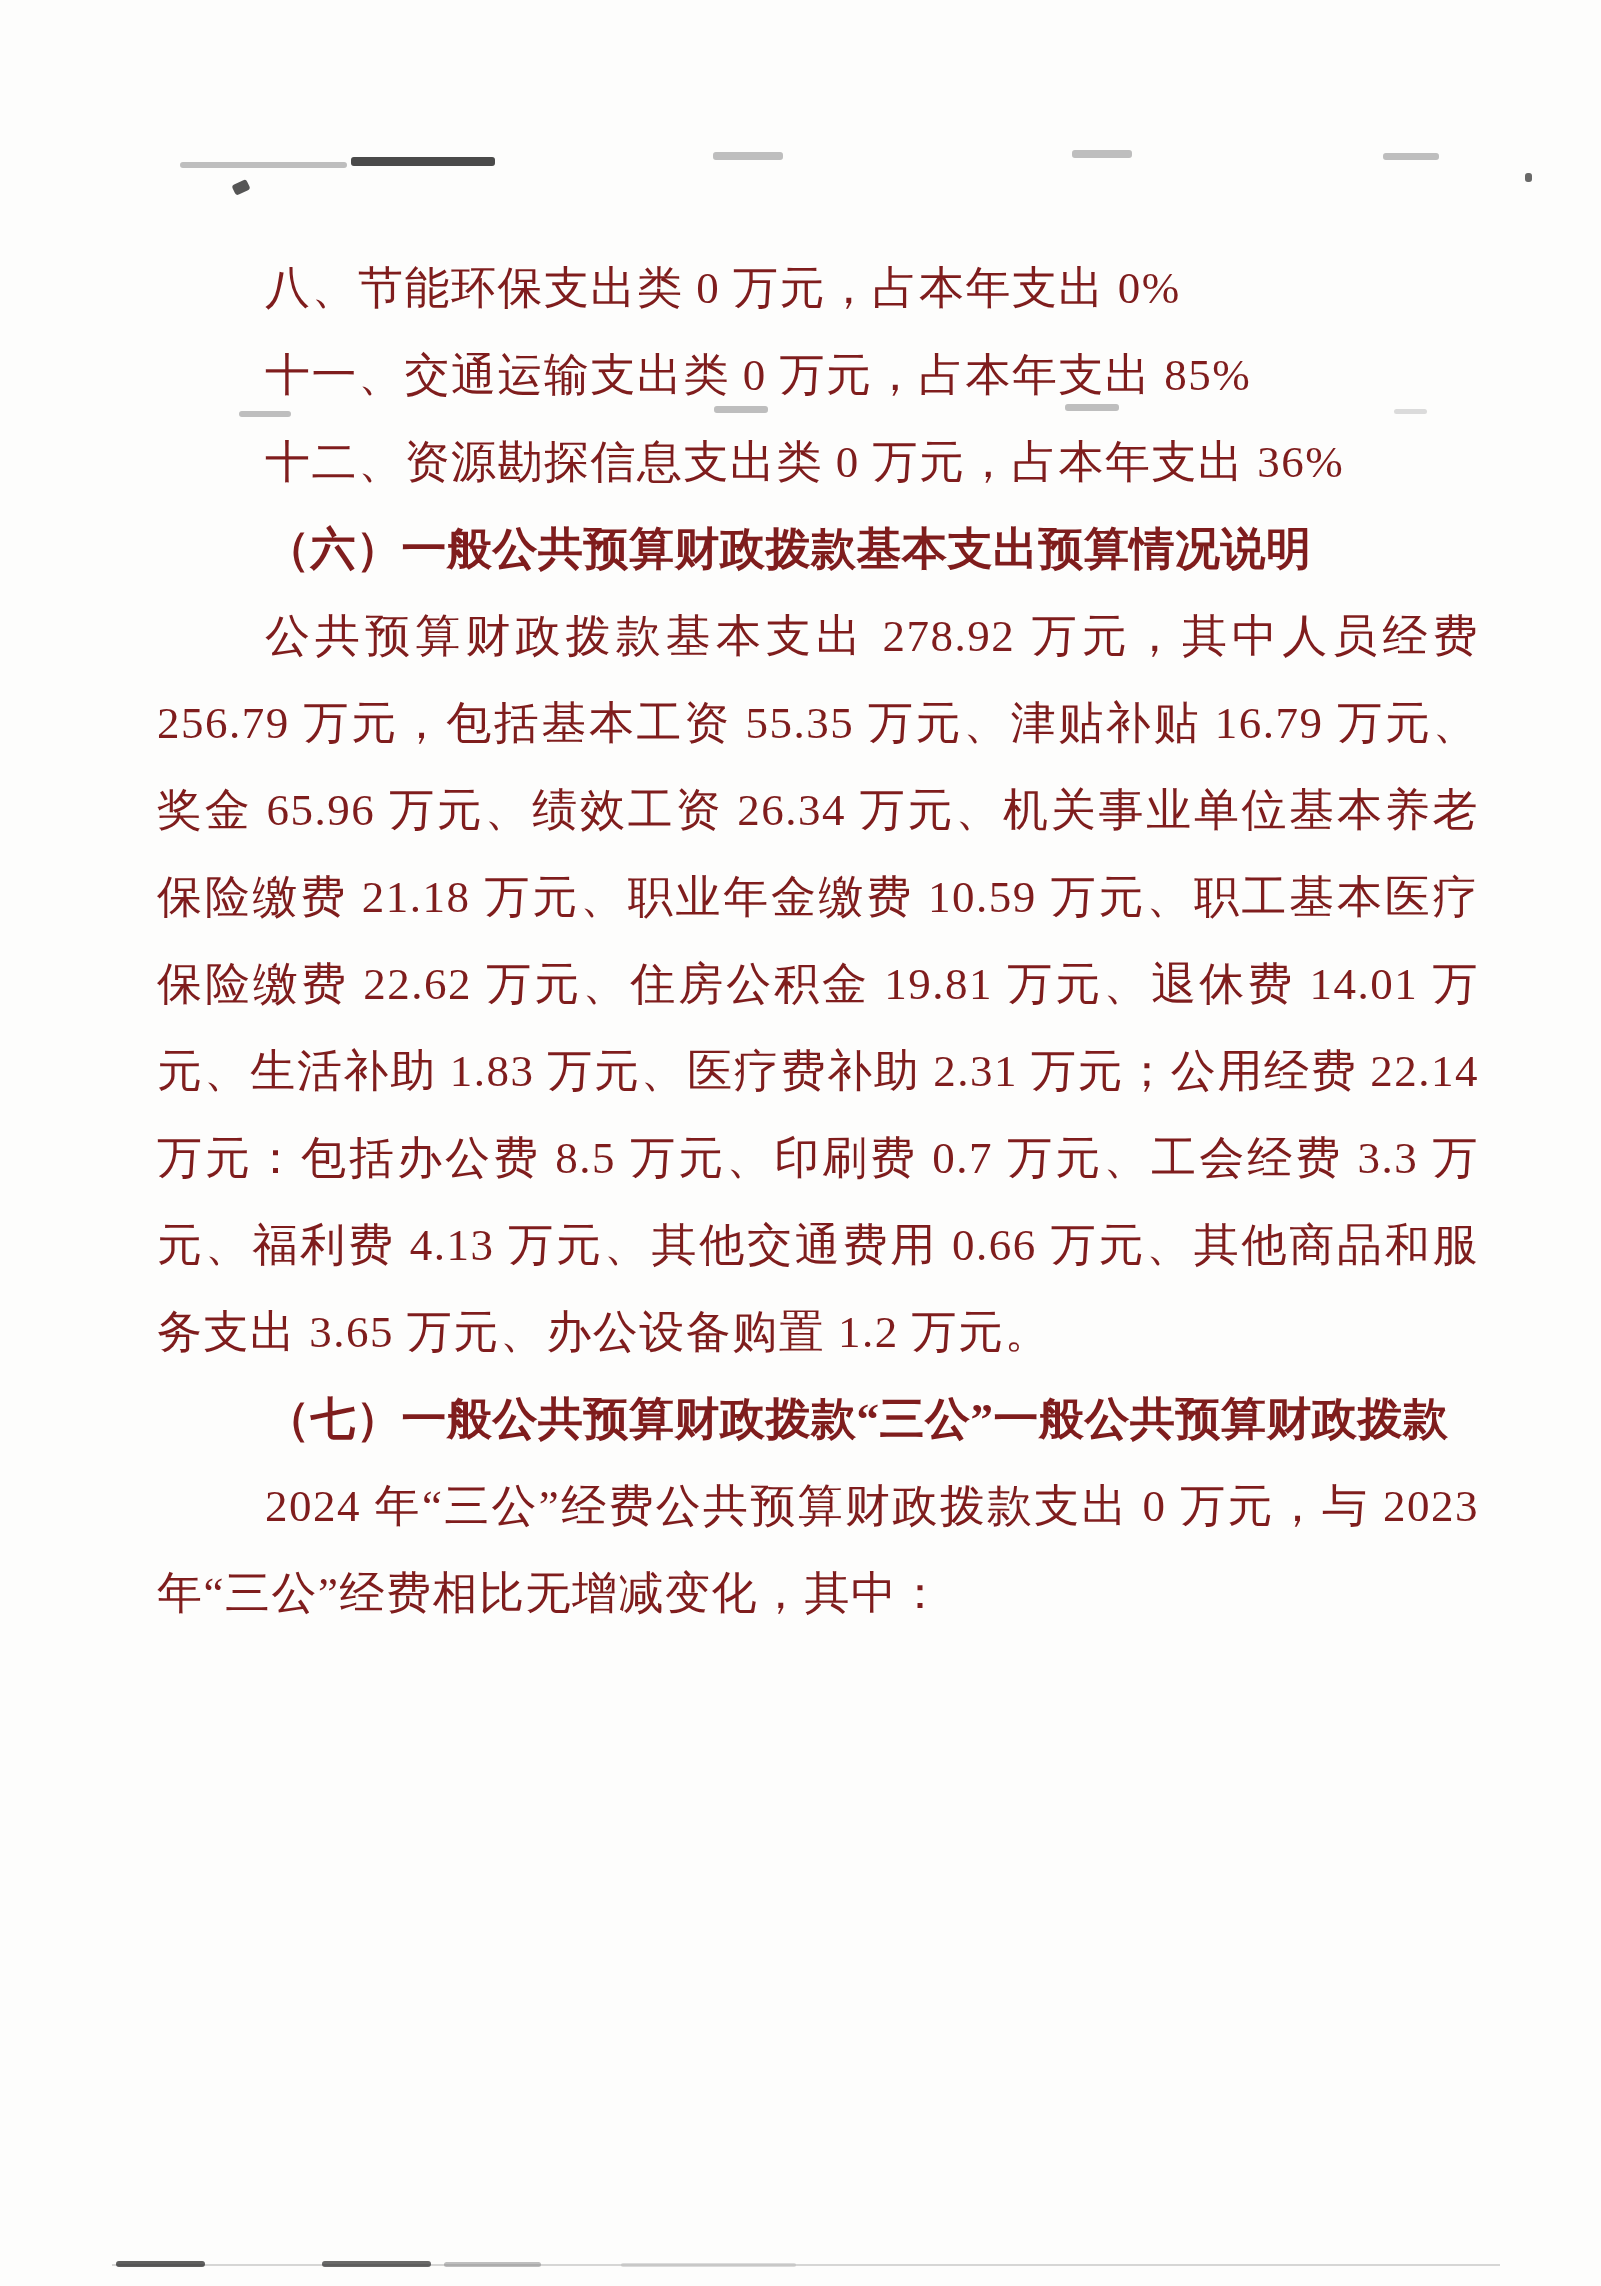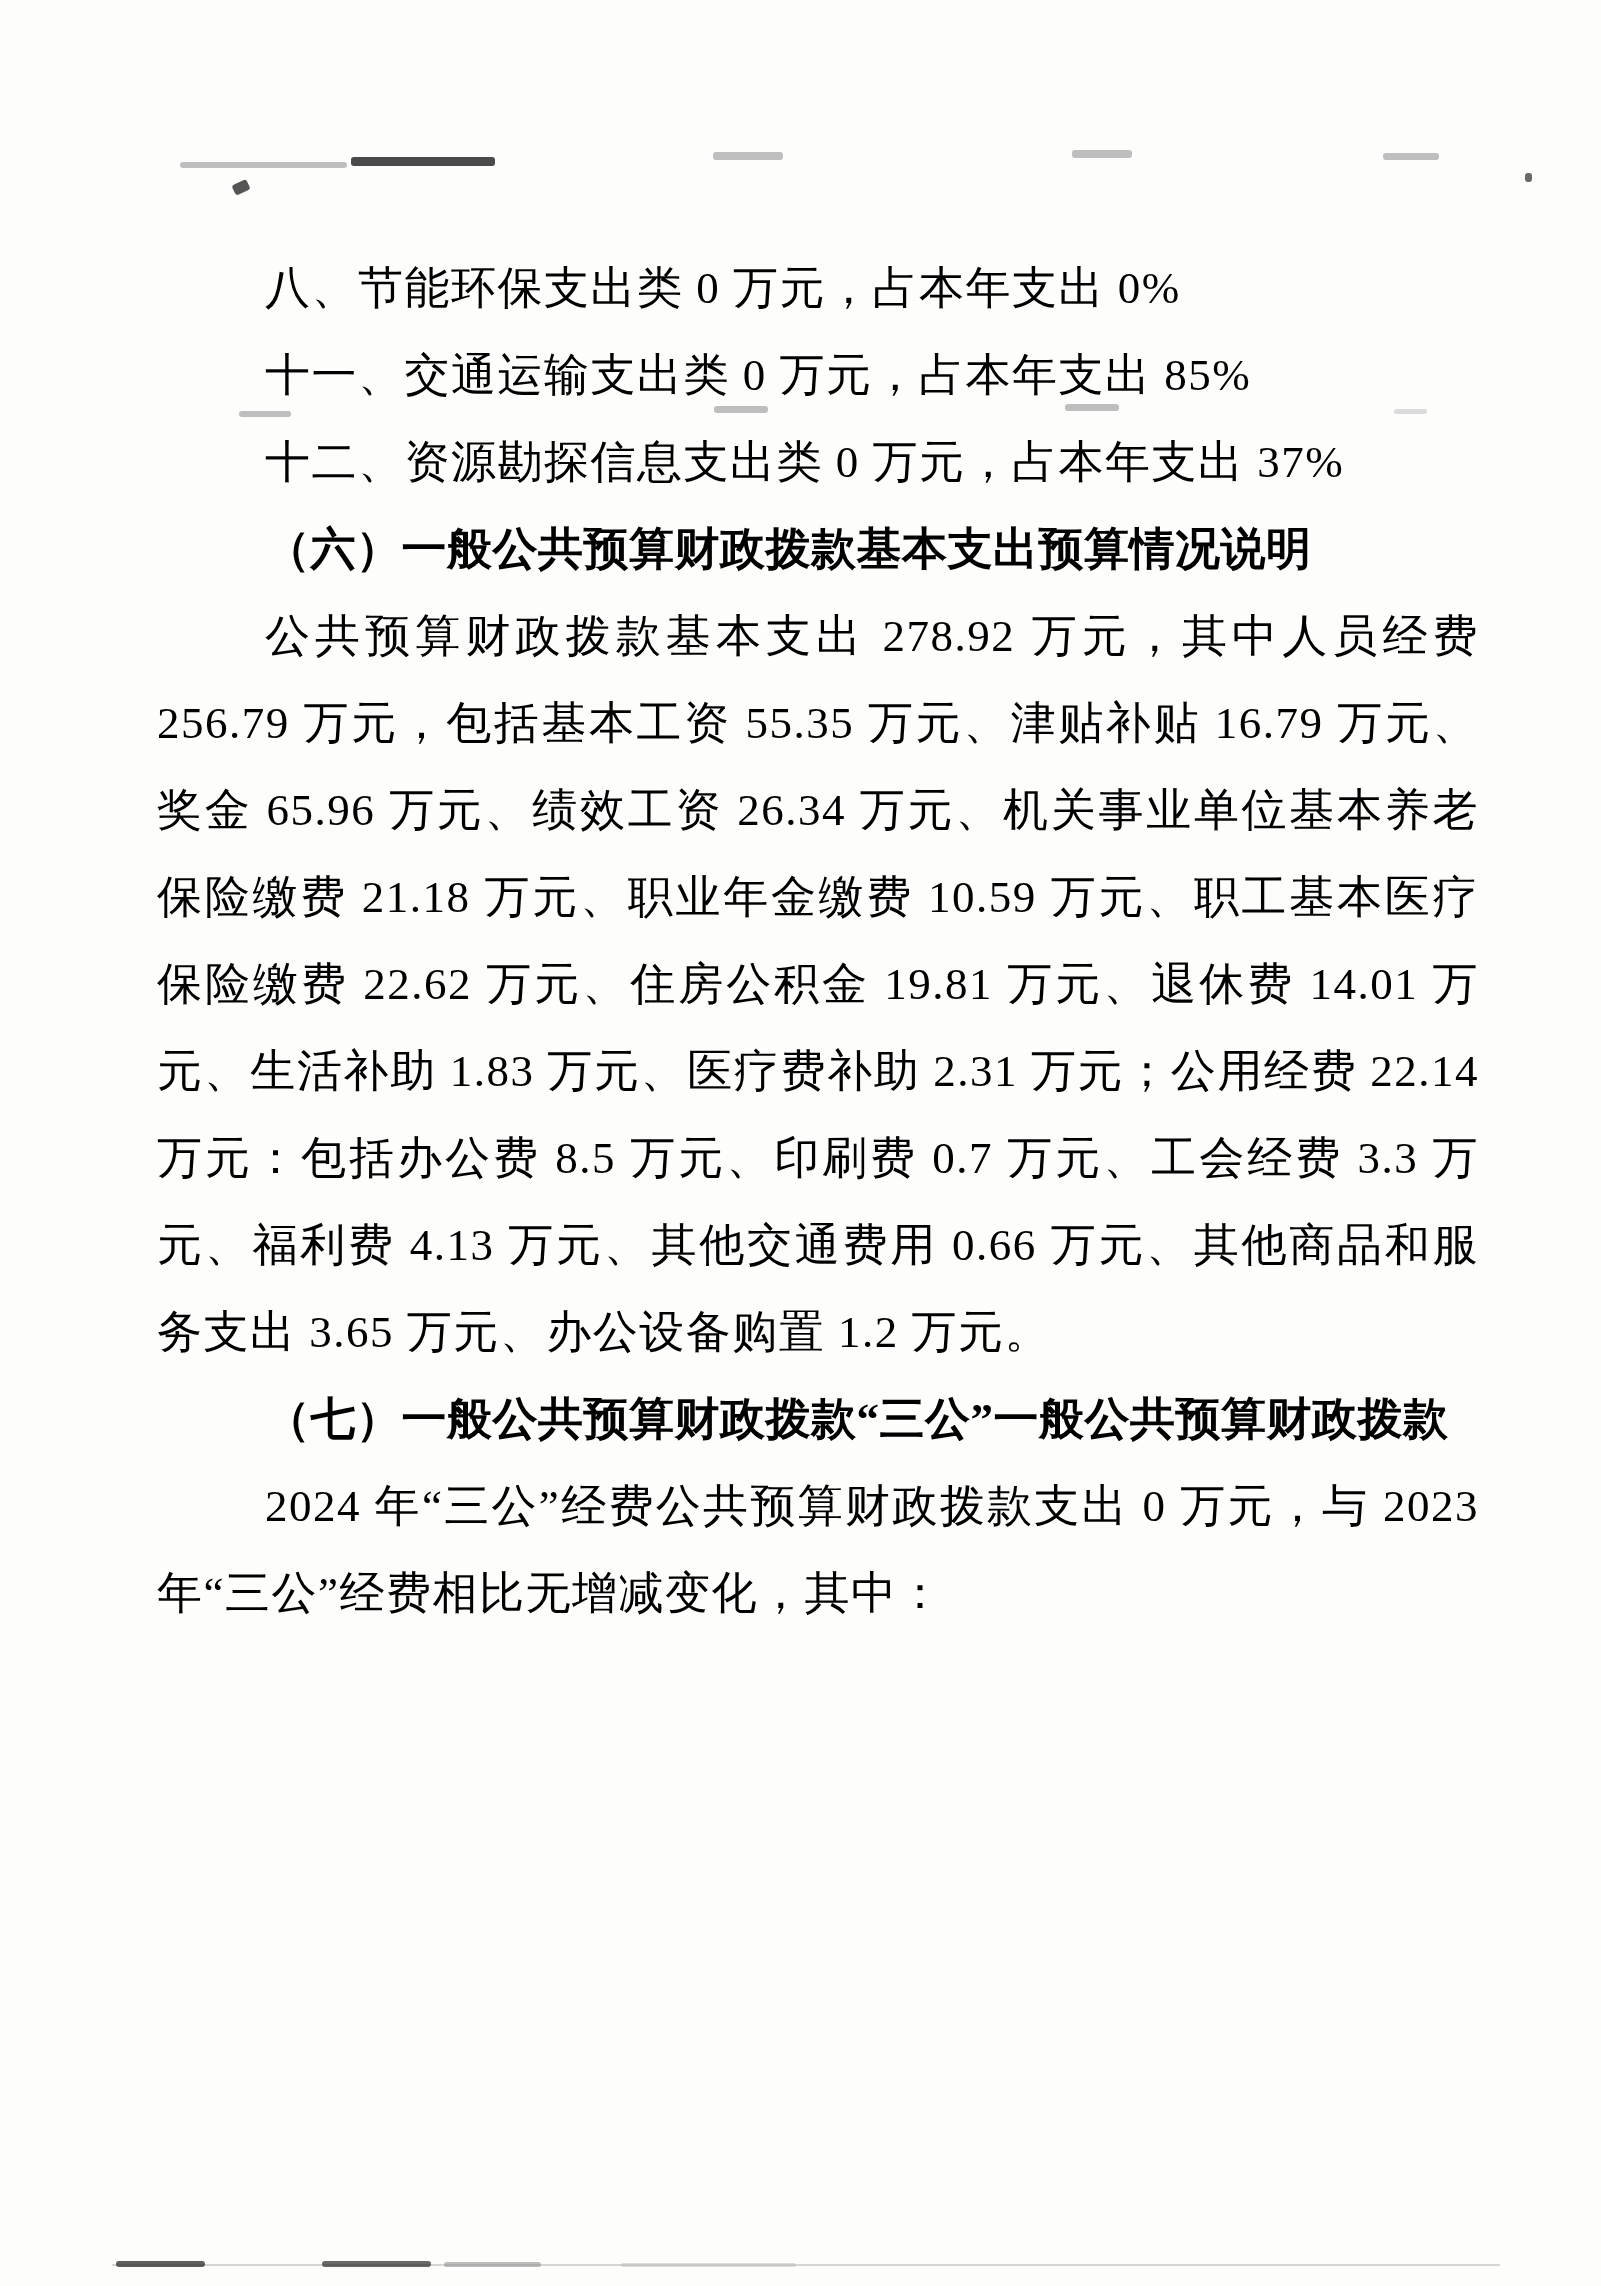--- a/index.html
+++ b/index.html
@@ -8,21 +8,21 @@
     background: #e8e8e8;
   }
   .page {
     position: relative;
     width: 1601px;
     height: 2286px;
     margin: 0 auto;
     background: #fdfdfc;
     overflow: hidden;
     font-family: "Liberation Serif", "DejaVu Serif", serif;
-    color: #000000;
+    color: #7f1d1d;
   }
   .content {
     position: absolute;
     left: 157px;
     top: 245px;
     width: 1322px;
     font-size: 45px;
     line-height: 87px;
     text-align: justify;
     letter-spacing: 1.5px;
@@ -68,21 +68,21 @@
   <div class="noise" style="left:1525px; top:173px; width:6.8px; height:8.7px; opacity:.7;"></div>
 
   <div class="noise light" style="left:239px; top:411px; width:52px; height:5.8px;"></div>
   <div class="noise light" style="left:714px; top:406px; width:54px; height:6.8px;"></div>
   <div class="noise light" style="left:1065px; top:404px; width:54px; height:6.8px;"></div>
   <div class="noise faint" style="left:1394px; top:409px; width:33px; height:4.9px;"></div>
 
   <div class="content">
     <p>八、节能环保支出类 0 万元，占本年支出 0%</p>
     <p>十一、交通运输支出类 0 万元，占本年支出 85%</p>
-    <p>十二、资源勘探信息支出类 0 万元，占本年支出 37%</p>
+    <p>十二、资源勘探信息支出类 0 万元，占本年支出 36%</p>
     <p class="heading">（六）一般公共预算财政拨款基本支出预算情况说明</p>
     <p>公共预算财政拨款基本支出 278.92 万元，其中人员经费 256.79 万元，包括基本工资 55.35 万元、津贴补贴 16.79 万元、奖金 65.96 万元、绩效工资 26.34 万元、机关事业单位基本养老保险缴费 21.18 万元、职业年金缴费 10.59 万元、职工基本医疗保险缴费 22.62 万元、住房公积金 19.81 万元、退休费 14.01 万元、生活补助 1.83 万元、医疗费补助 2.31 万元；公用经费 22.14 万元：包括办公费 8.5 万元、印刷费 0.7 万元、工会经费 3.3 万元、福利费 4.13 万元、其他交通费用 0.66 万元、其他商品和服务支出 3.65 万元、办公设备购置 1.2 万元。</p>
     <p class="heading">（七）一般公共预算财政拨款“三公”一般公共预算财政拨款</p>
     <p>2024 年“三公”经费公共预算财政拨款支出 0 万元，与 2023 年“三公”经费相比无增减变化，其中：</p>
   </div>
 
   <div class="bottom-line"></div>
   <div class="noise" style="left:116px; top:2261px; width:89px; height:5.8px; opacity:.75;"></div>
   <div class="noise" style="left:322px; top:2261px; width:109px; height:5.8px; opacity:.7;"></div>
   <div class="noise light" style="left:444px; top:2262px; width:97px; height:4.9px;"></div>

